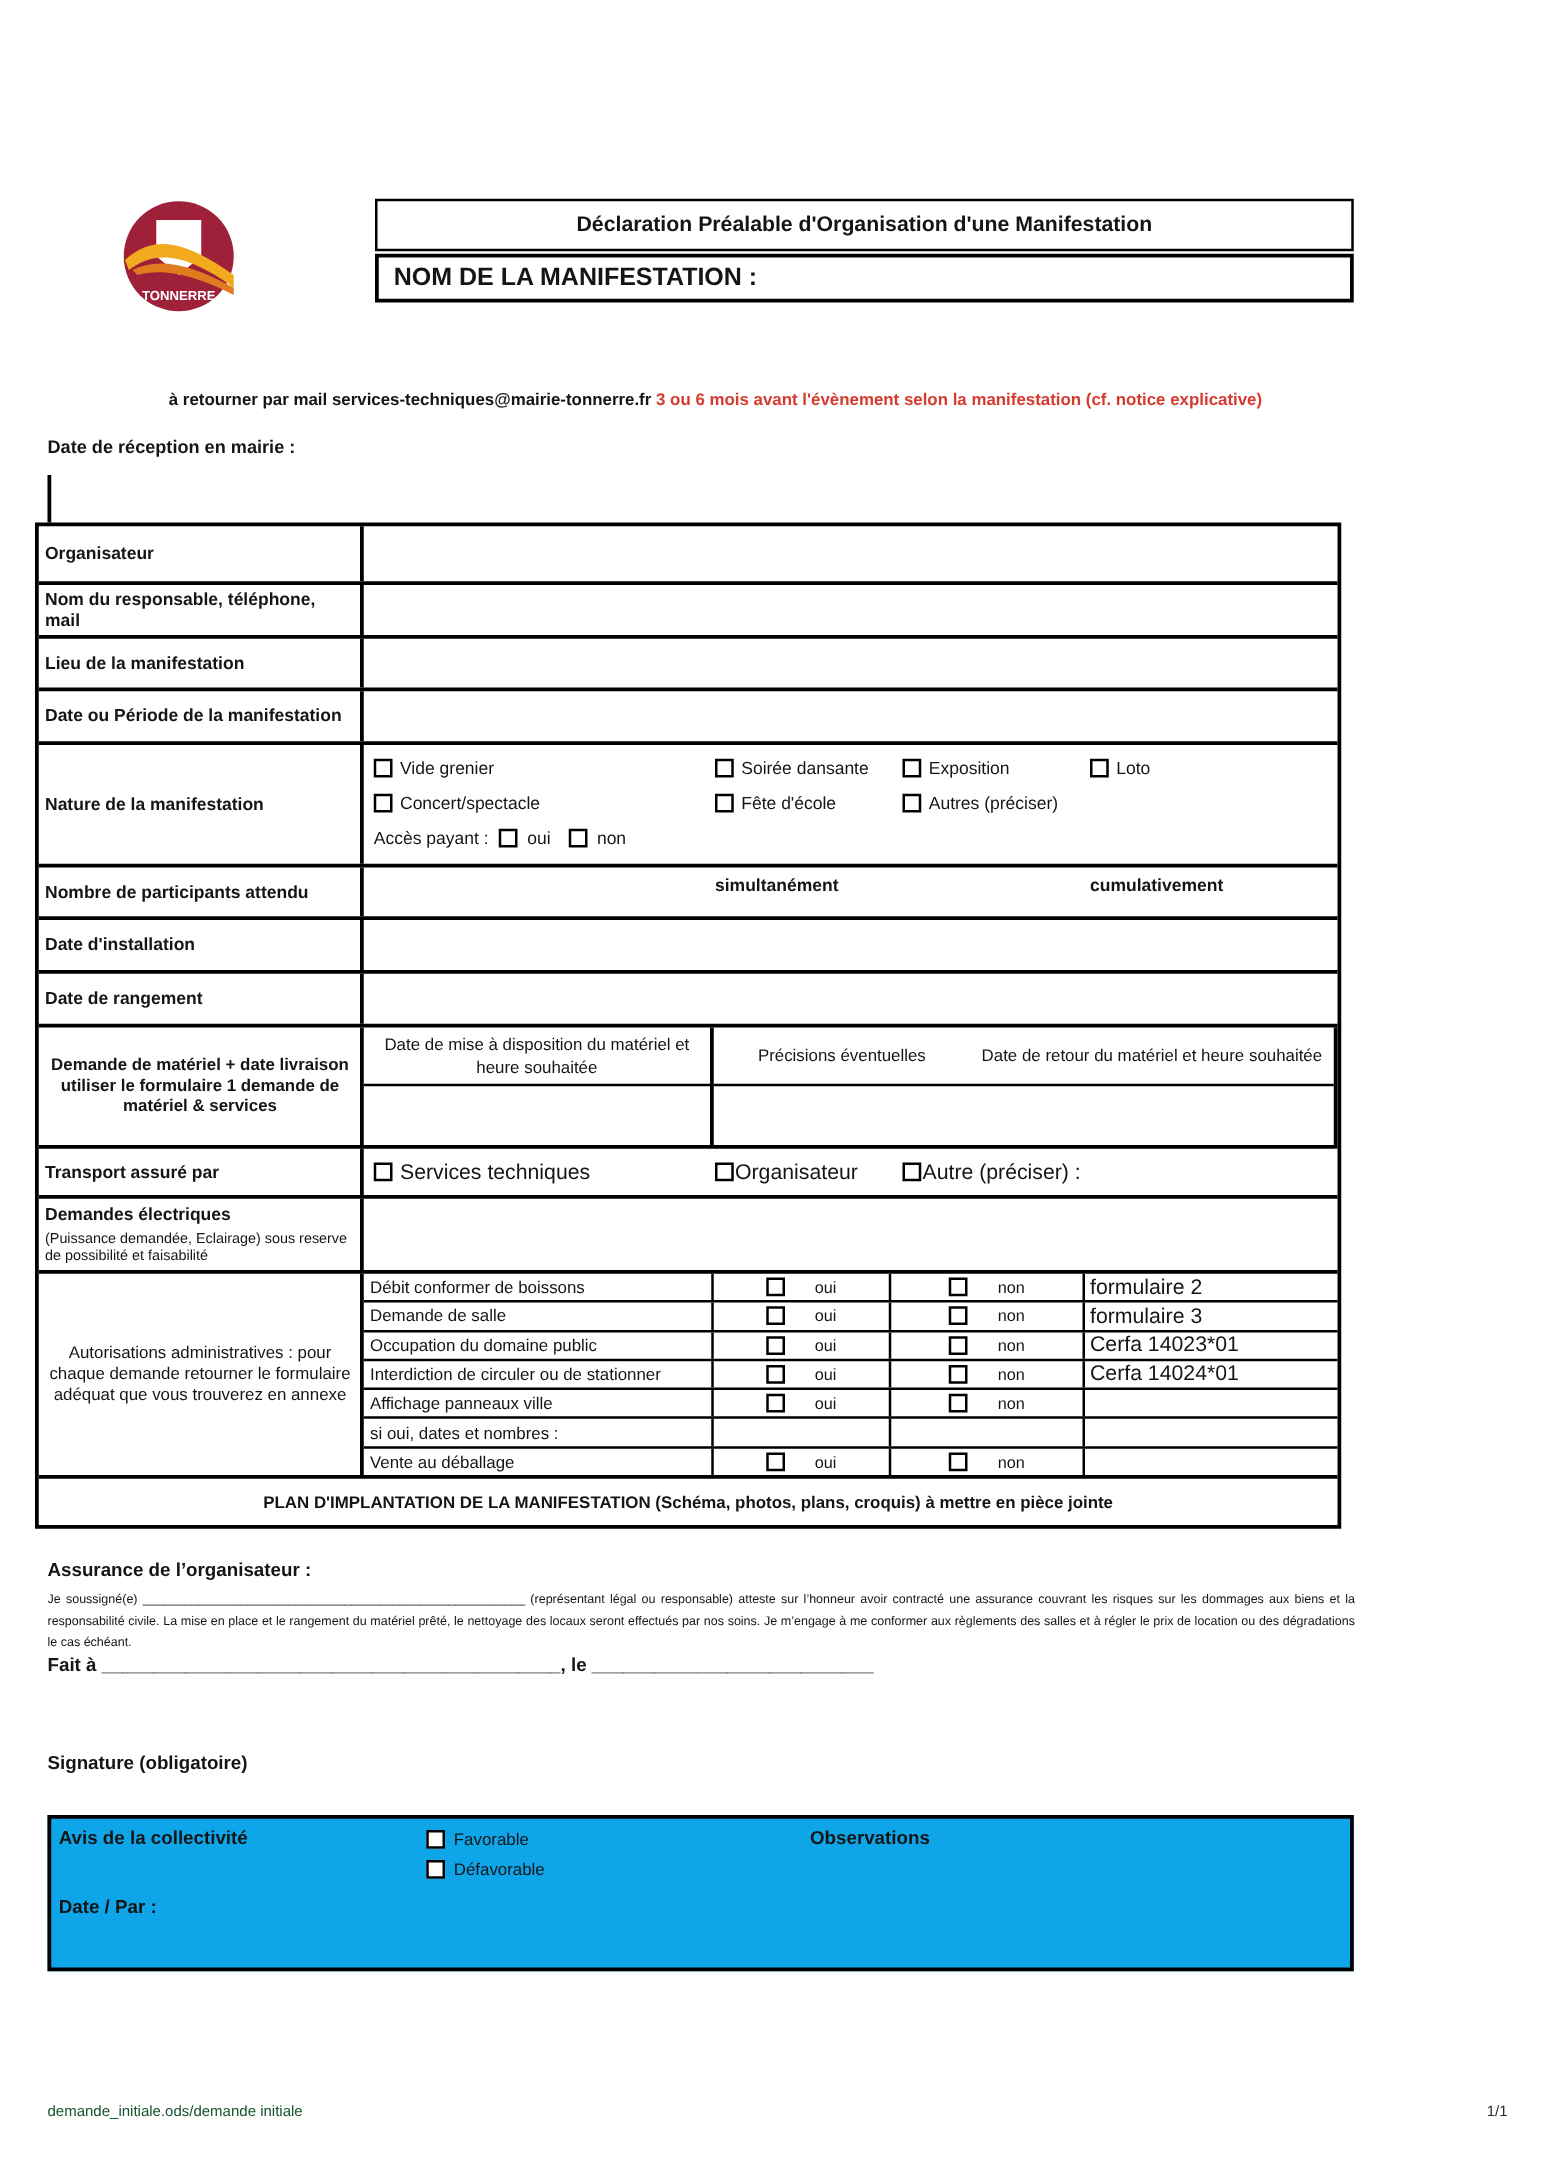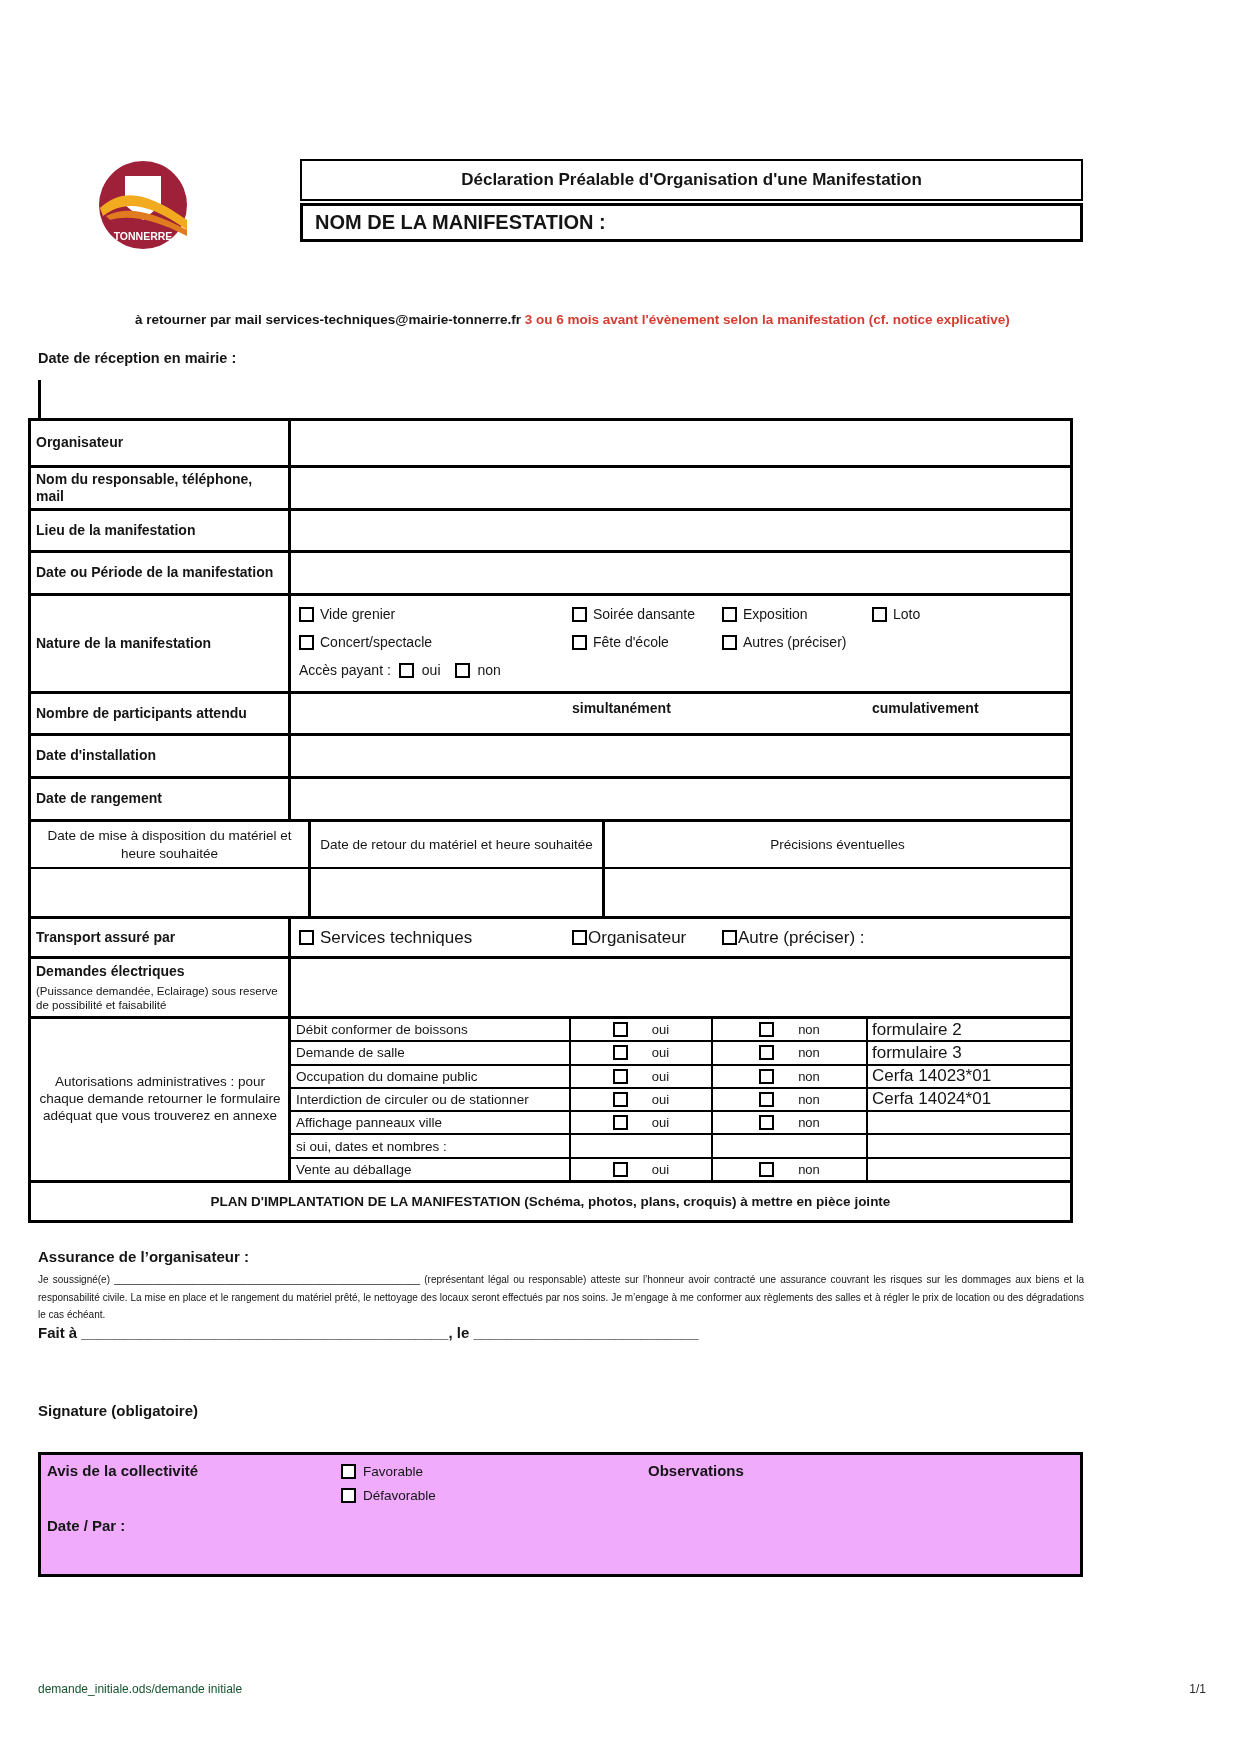--- a/index.html
+++ b/index.html
@@ -59,21 +59,21 @@
 
   
   .assurance{position:absolute;left:38px;top:1248px;width:1046px;}
   .atitle{font-weight:bold;font-size:15px;margin-bottom:6px;}
   .apara{font-size:10px;line-height:17.5px;text-align:justify;margin:0;}
 
   .fait{position:absolute;left:38px;top:1324px;font-weight:bold;font-size:15px;white-space:nowrap;}
   .signature{position:absolute;left:38px;top:1402px;font-weight:bold;font-size:15px;}
 
   
-  .avis{position:absolute;left:38px;top:1452px;width:1045px;height:125px;background:#f0abfc;border:3px solid #000;box-sizing:border-box;}
+  .avis{position:absolute;left:38px;top:1452px;width:1045px;height:125px;background:#0ea5e9;border:3px solid #000;box-sizing:border-box;}
   .avis-label{position:absolute;left:6px;top:7px;font-weight:bold;font-size:15px;}
   .avis-opt{position:absolute;display:flex;gap:7px;align-items:center;font-size:13.5px;}
   .o1{left:300px;top:9px;}
   .o2{left:300px;top:33px;}
   .avis-obs{position:absolute;left:607px;top:7px;font-weight:bold;font-size:15px;}
   .avis-date{position:absolute;left:6px;top:62px;font-weight:bold;font-size:15px;}
 
   .footer-left{position:absolute;left:38px;top:1682px;font-size:12px;color:#14532d;}
   .footer-right{position:absolute;right:36px;top:1682px;font-size:12px;color:#2b2b2b;}
 </style>
@@ -182,32 +182,33 @@
       <div class="lcell">Date d'installation</div>
       <div class="rcell"></div>
     </div>
 
     <div class="trow" style="height:43px">
       <div class="lcell">Date de rangement</div>
       <div class="rcell"></div>
     </div>
 
     <div class="trow" style="height:97px">
+      <div class="lcell center">Demande de matériel + date livraison utiliser le formulaire 1 demande de matériel &amp; services</div>
       <div class="rcell">
         <div class="mat">
           <div class="mcol" style="width:280px">
             <div class="mhead">Date de mise à disposition du matériel et heure souhaitée</div>
             <div class="mbody"></div>
           </div>
+          <div class="mcol last">
+            <div class="mhead" style="border-bottom:2px solid #000">Précisions éventuelles</div>
+            <div class="mbody"></div>
+          </div>
           <div class="mcol" style="width:294px">
             <div class="mhead">Date de retour du matériel et heure souhaitée</div>
-            <div class="mbody"></div>
-          </div>
-          <div class="mcol last">
-            <div class="mhead" style="border-bottom:2px solid #000">Précisions éventuelles</div>
             <div class="mbody"></div>
           </div>
         </div>
       </div>
     </div>
 
     <div class="trow" style="height:40px">
       <div class="lcell">Transport assuré par</div>
       <div class="rcell">
         <span class="opt big vmid" style="left:8px">

